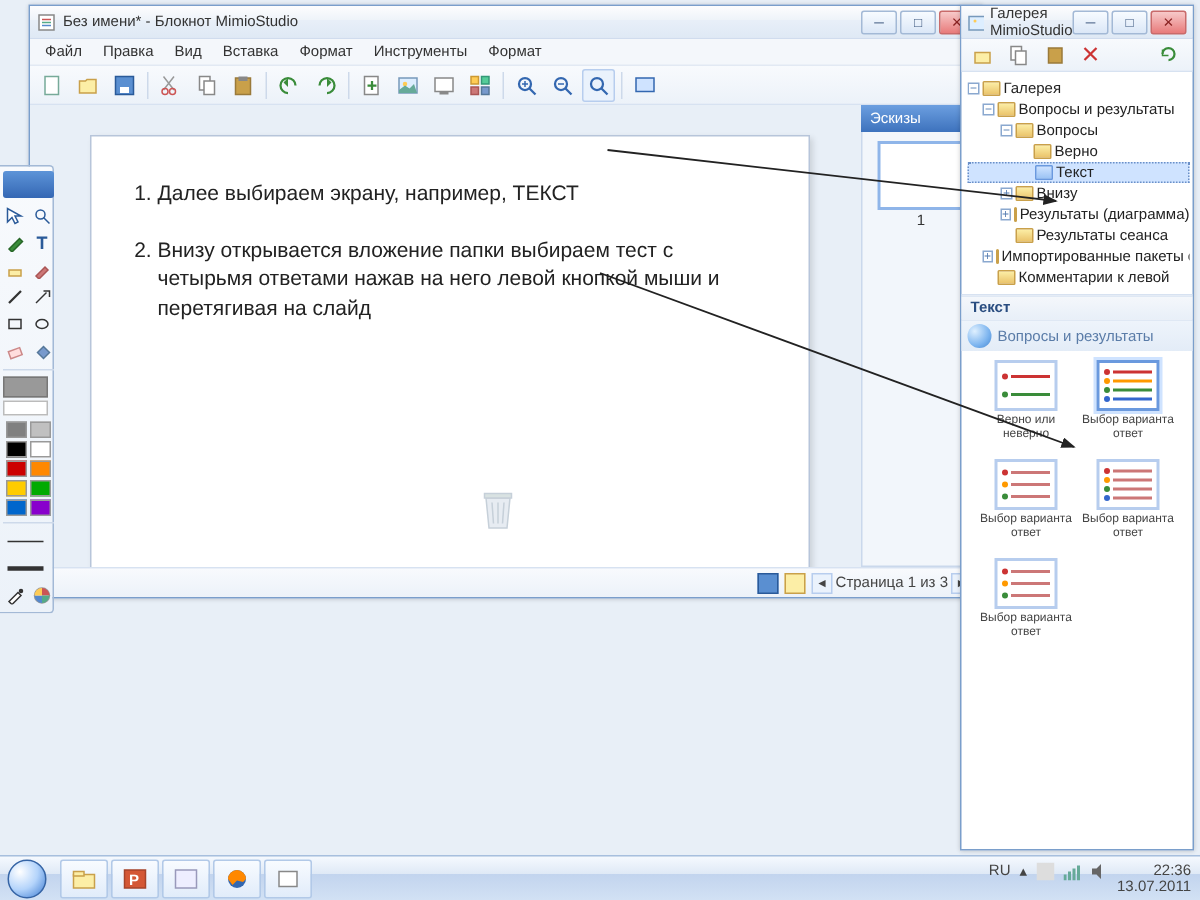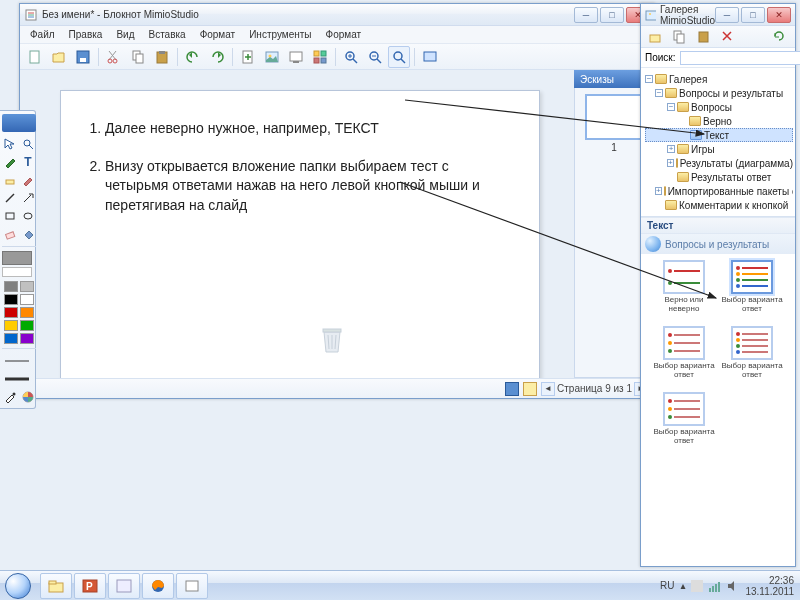--- a/index.html
+++ b/index.html
@@ -66,21 +66,21 @@
   .tmpl .thumb2 .dot { width: 4px; height: 4px; border-radius: 50%; }
   .tmpl .thumb2 .bar { flex: 1; height: 2px; background: #c77; }
   .tmpl .cap { font-size: 8px; text-align: center; color: #444; line-height: 1.1; width: 62px; overflow: hidden; }
 
   
   .taskbar { position: absolute; left: 0; bottom: 0; width: 800px; height: 30px; background: linear-gradient(#f5f9fe 0%,#dfe9f6 40%,#c2d4ee 41%,#d2e1f4 100%); border-top: 1px solid #a7bfde; display: flex; align-items: center; }
   .start { width: 36px; height: 30px; display: flex; align-items: center; justify-content: center; }
   .start .orb2 { width: 26px; height: 26px; border-radius: 50%; background: radial-gradient(circle at 30% 30%,#fff,#b4d4fb 50%,#3a7ad1); border: 1px solid #3564a5; position: relative; }
   .task-items { display: flex; align-items: center; gap: 2px; padding-left: 4px; }
   .task-items .ti { width: 32px; height: 26px; border: 1px solid #b2c9e8; border-radius: 2px; background: linear-gradient(#f8fbff,#e1ecfa); display: flex; align-items: center; justify-content: center; }
-  .tray { margin-left: auto; display: flex; align-items: center; gap: 6px; padding: 0 6px; color: #444; }
+  .tray { margin-left: auto; display: flex; align-items: flex-start; gap: 6px; padding: 0 6px; color: #444; }
   .tray .clock { text-align: right; line-height: 1.1; font-size: 9px; }
 
   
   .arrows { position: absolute; left: 0; top: 0; pointer-events: none; }
 </style>
 </head>
 <body>
 
 <div class="desktop">
 
@@ -212,21 +212,21 @@
       <div class="tbtn">
           <svg>
             <rect x="2" y="3" width="12" height="9" fill="#cfe3ff" stroke="#3367b0"></rect>
           </svg>
         </div>
     </div>
     <div class="main-body">
       <div class="canvas-area">
         <div class="page">
           <ol>
-            <li>Далее неверно нужное, например, ТЕКСТ</li>
+            <li>Далее выбираем экрану, например, ТЕКСТ</li>
             <li>Внизу открывается вложение папки выбираем тест с четырьмя ответами нажав на него левой кнопкой мыши и перетягивая на слайд</li>
           </ol>
         </div>
         <div class="trash">
           <svg width="24" height="28">
               <path d="M4 6 L20 6 L18 26 L6 26 Z" fill="#d4dde8" stroke="#9ab"></path>
               <rect x="3" y="3" width="18" height="3" fill="#bcc" stroke="#9ab"></rect>
               <line x1="8" y1="9" x2="9" y2="23" stroke="#9ab"></line>
               <line x1="12" y1="9" x2="12" y2="23" stroke="#9ab"></line>
               <line x1="16" y1="9" x2="15" y2="23" stroke="#9ab"></line>
@@ -239,21 +239,21 @@
           <div class="thumb"></div>
           <div class="thumb-label">1</div>
         </div>
       </div>
     </div>
     <div class="statusbar">
       <div style="width:14px;height:14px;background:#5a8fd1;border:1px solid #2a5a99;"></div>
       <div style="width:14px;height:14px;background:#fceea6;border:1px solid #c9a04a;"></div>
       <div class="pager">
         <div class="pb">◄</div>
-        <span>Страница 9 из 1</span>
+        <span>Страница 1 из 3</span>
         <div class="pb">►</div>
       </div>
     </div>
   </div>
 
   <div class="toolbox">
     <div class="trow1"></div>
     <div class="tb">
         <svg width="12" height="12">
           <path d="M1 1 L1 10 L4 7 L6 11 L8 10 L6 6 L10 6 Z" fill="#fff" stroke="#2a5a99"></path>
@@ -391,24 +391,20 @@
           </svg>
         </div>
       <div style="flex:1"></div>
       <div class="tbtn">
           <svg width="14" height="14">
             <path d="M3 7 A4 4 0 1 1 7 11" fill="none" stroke="#3a8c3a" stroke-width="1.5"></path>
             <path d="M3 4 L3 8 L7 8" fill="none" stroke="#3a8c3a"></path>
           </svg>
         </div>
     </div>
-    <div class="gal-search">
-      <span>Поиск:</span>
-      <input placeholder="" style="">
-    </div>
     <div class="gal-tree">
       <div class="node">
           <span class="exp">−</span>
           <span class="folder"></span>
           <span>Галерея</span>
         </div>
       <div class="node lvl1">
           <span class="exp">−</span>
           <span class="folder"></span>
           <span>Вопросы и результаты</span>
@@ -424,41 +420,41 @@
           <span>Верно</span>
         </div>
       <div class="node lvl3 sel">
           <span style="width:8px"></span>
           <span class="folder" style="background:linear-gradient(#cfe3ff,#9bc3f4);border-color:#6a99de;"></span>
           <span>Текст</span>
         </div>
       <div class="node lvl2">
           <span class="exp">+</span>
           <span class="folder"></span>
-          <span>Игры</span>
+          <span>Внизу</span>
         </div>
       <div class="node lvl2">
           <span class="exp">+</span>
           <span class="folder"></span>
           <span>Результаты (диаграмма)</span>
         </div>
       <div class="node lvl2">
           <span style="width:8px"></span>
           <span class="folder"></span>
-          <span>Результаты ответ</span>
+          <span>Результаты сеанса</span>
         </div>
       <div class="node lvl1">
           <span class="exp">+</span>
           <span class="folder"></span>
           <span>Импортированные пакеты содержимого</span>
         </div>
       <div class="node lvl1">
           <span style="width:8px"></span>
           <span class="folder"></span>
-          <span>Комментарии к кнопкой</span>
+          <span>Комментарии к левой</span>
         </div>
     </div>
     <div class="section-label">Текст</div>
     <div class="voprosy">
       <span class="orb"></span>
       <span class="voprosy-text">Вопросы и результаты</span>
     </div>
     <div class="templates">
       <div class="tmpl">
         <div class="thumb2">
@@ -606,18 +602,18 @@
           <rect x="0" y="8" width="2" height="4" fill="#6a9"></rect>
           <rect x="3" y="6" width="2" height="6" fill="#6a9"></rect>
           <rect x="6" y="4" width="2" height="8" fill="#6a9"></rect>
           <rect x="9" y="2" width="2" height="10" fill="#6a9"></rect>
         </svg>
       <svg width="12" height="12">
           <path d="M1 4 L4 4 L7 1 L7 11 L4 8 L1 8 Z" fill="#666"></path>
         </svg>
       <div class="clock">
         <div>22:36</div>
-        <div>13.11.2011</div>
+        <div>13.07.2011</div>
       </div>
     </div>
   </div>
 
 </div>
 
 </body></html>

